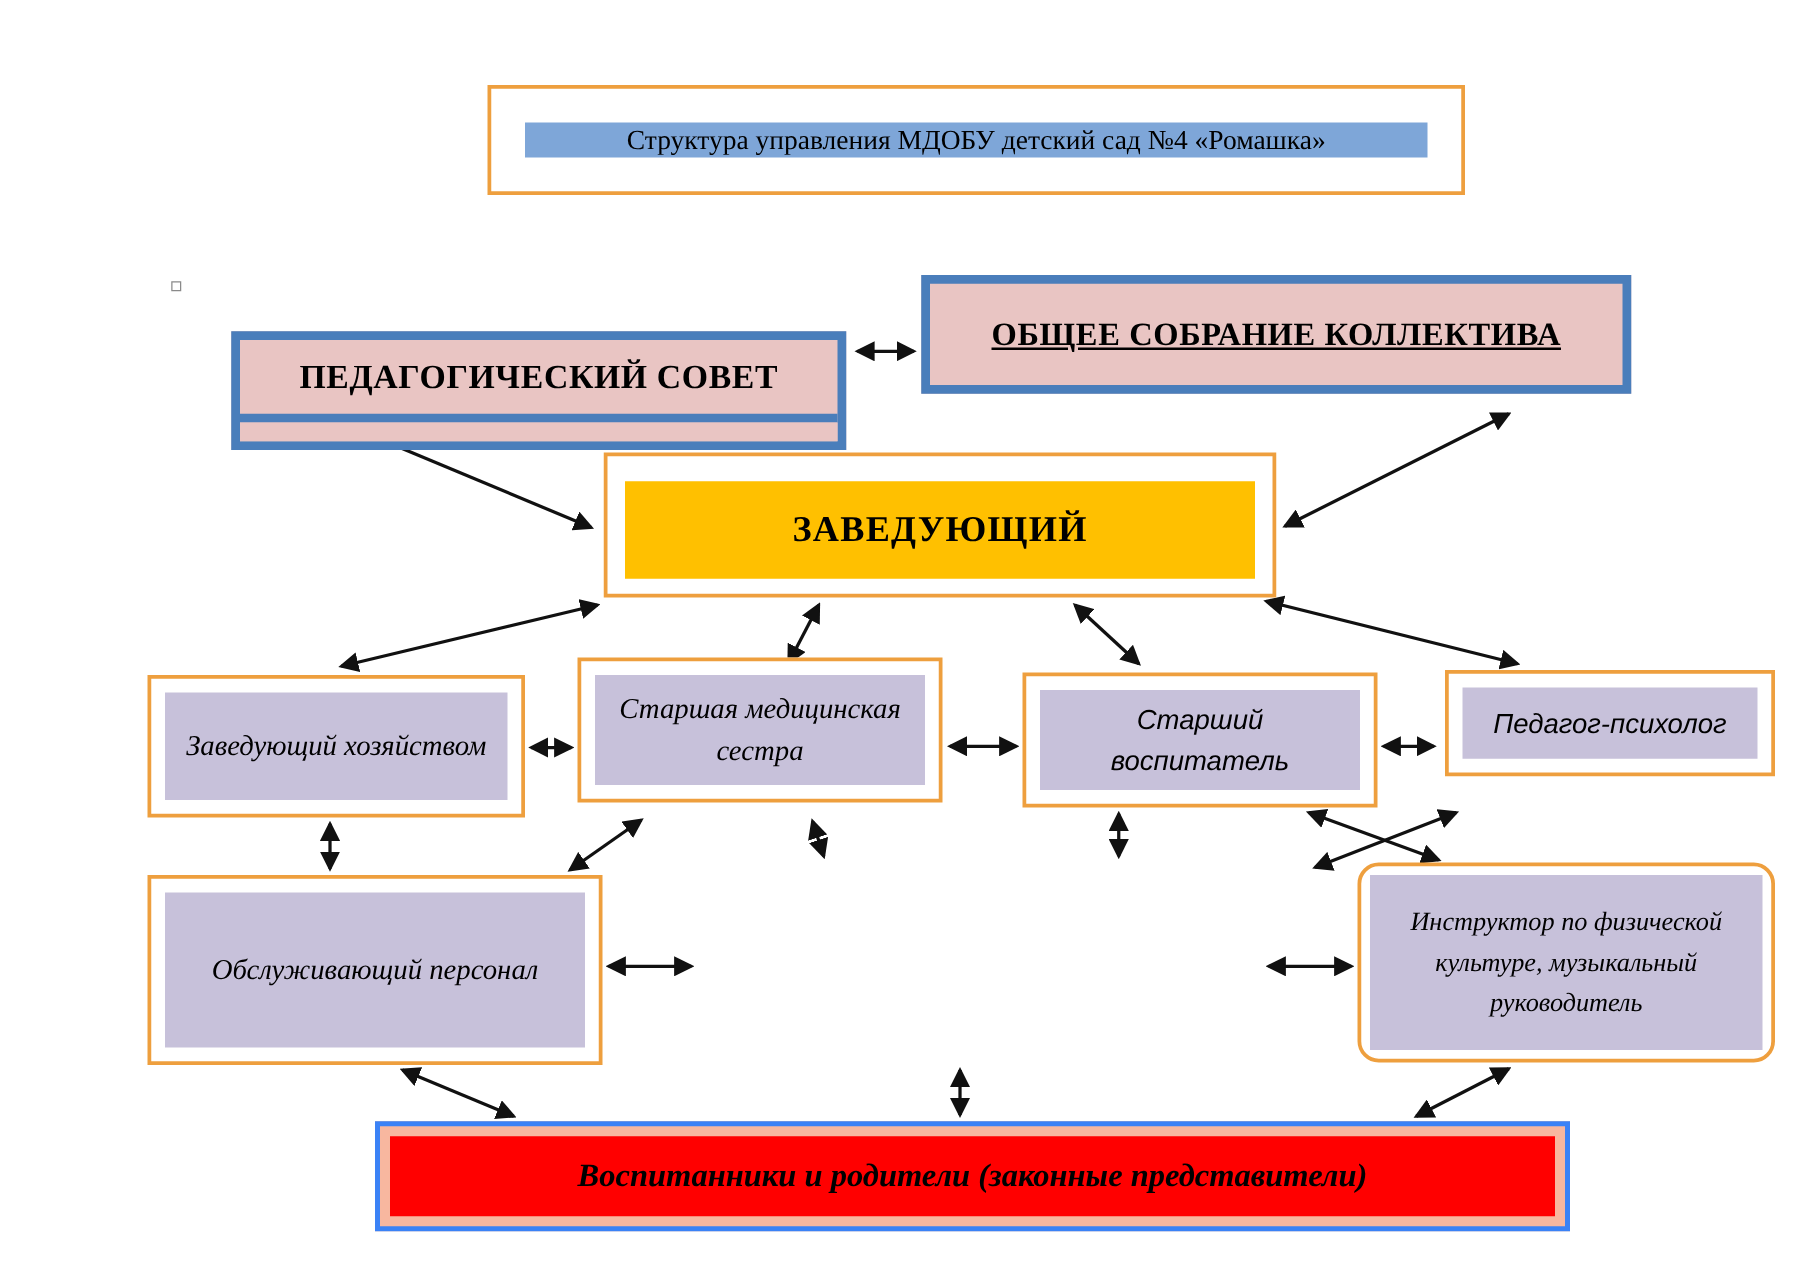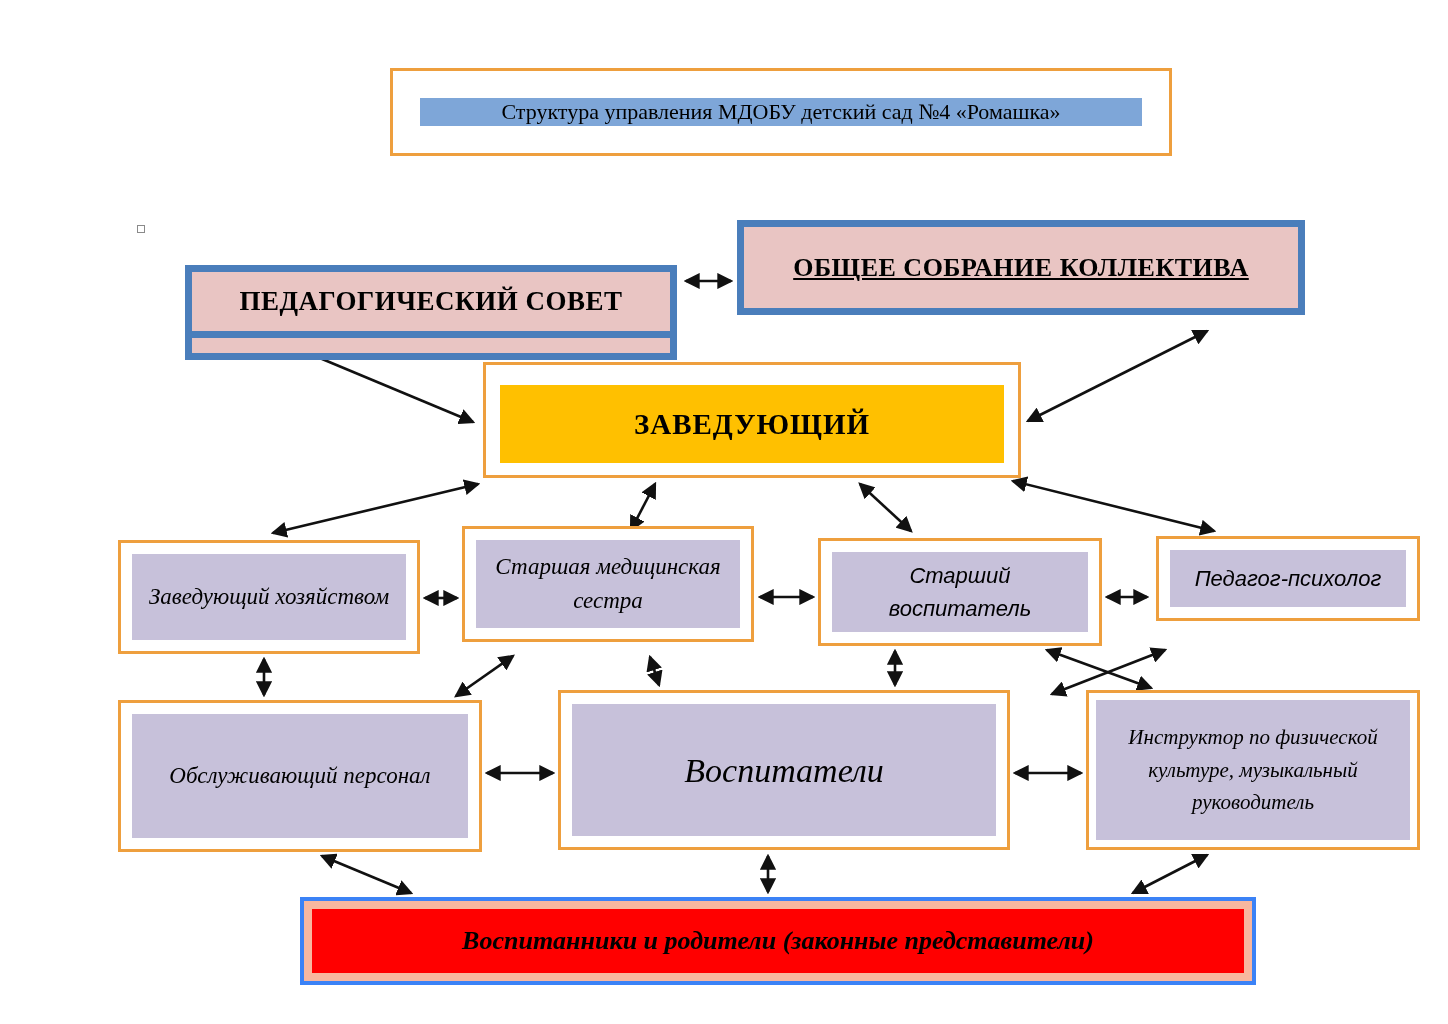--- a/index.html
+++ b/index.html
@@ -32,21 +32,21 @@
   .node-inner{background:#c7c1da;width:100%;height:100%;display:flex;align-items:center;justify-content:center;
     text-align:center;font-style:italic;font-size:23px;line-height:1.5;padding:0 12px;box-sizing:border-box;}
   .sans{font-family:"Liberation Sans","DejaVu Sans",sans-serif;font-size:22px;}
   .n-khoz{left:118px;top:540px;width:302px;height:114px;}
   .n-med{left:462px;top:526px;width:292px;height:116px;}
   .n-stv{left:818px;top:538px;width:284px;height:108px;}
   .n-psy{left:1156px;top:536px;width:264px;height:85px;}
   .n-obs{left:118px;top:700px;width:364px;height:152px;}
   .n-vos{left:558px;top:690px;width:452px;height:160px;}
   .n-vos .node-inner{font-size:34px;}
-  .n-ins{left:1086px;top:690px;width:334px;height:160px;padding:7px;}
+  .n-ins{left:1086px;top:690px;width:334px;height:160px;padding:7px;border-radius:17px;}
   .n-ins .node-inner{font-size:21px;line-height:1.55;}
 
   
   .red-box{left:300px;top:897px;width:956px;height:88px;border:4px solid #3b82f6;background:#f8b79f;padding:8px;}
   .red-inner{background:#ff0000;height:100%;display:flex;align-items:center;justify-content:center;
     font-weight:bold;font-style:italic;font-size:26px;}
 
   .bullet{left:137px;top:225px;width:8px;height:8px;border:1px solid #8a8a8a;background:#fff;}
 </style>
 </head>
@@ -118,23 +118,20 @@
   </div>
 
   <div class="abs node n-psy">
     <div class="node-inner sans">Педагог-психолог</div>
   </div>
 
   <div class="abs node n-obs">
     <div class="node-inner">Обслуживающий персонал</div>
   </div>
 
-  <div class="abs node n-vos">
-    <div class="node-inner">Воспитатели</div>
-  </div>
 
   <div class="abs node n-ins">
     <div class="node-inner">Инструктор по физической культуре, музыкальный руководитель</div>
   </div>
 
   <div class="abs red-box">
     <div class="red-inner">Воспитанники и родители (законные представители)</div>
   </div>
 
 </div>

